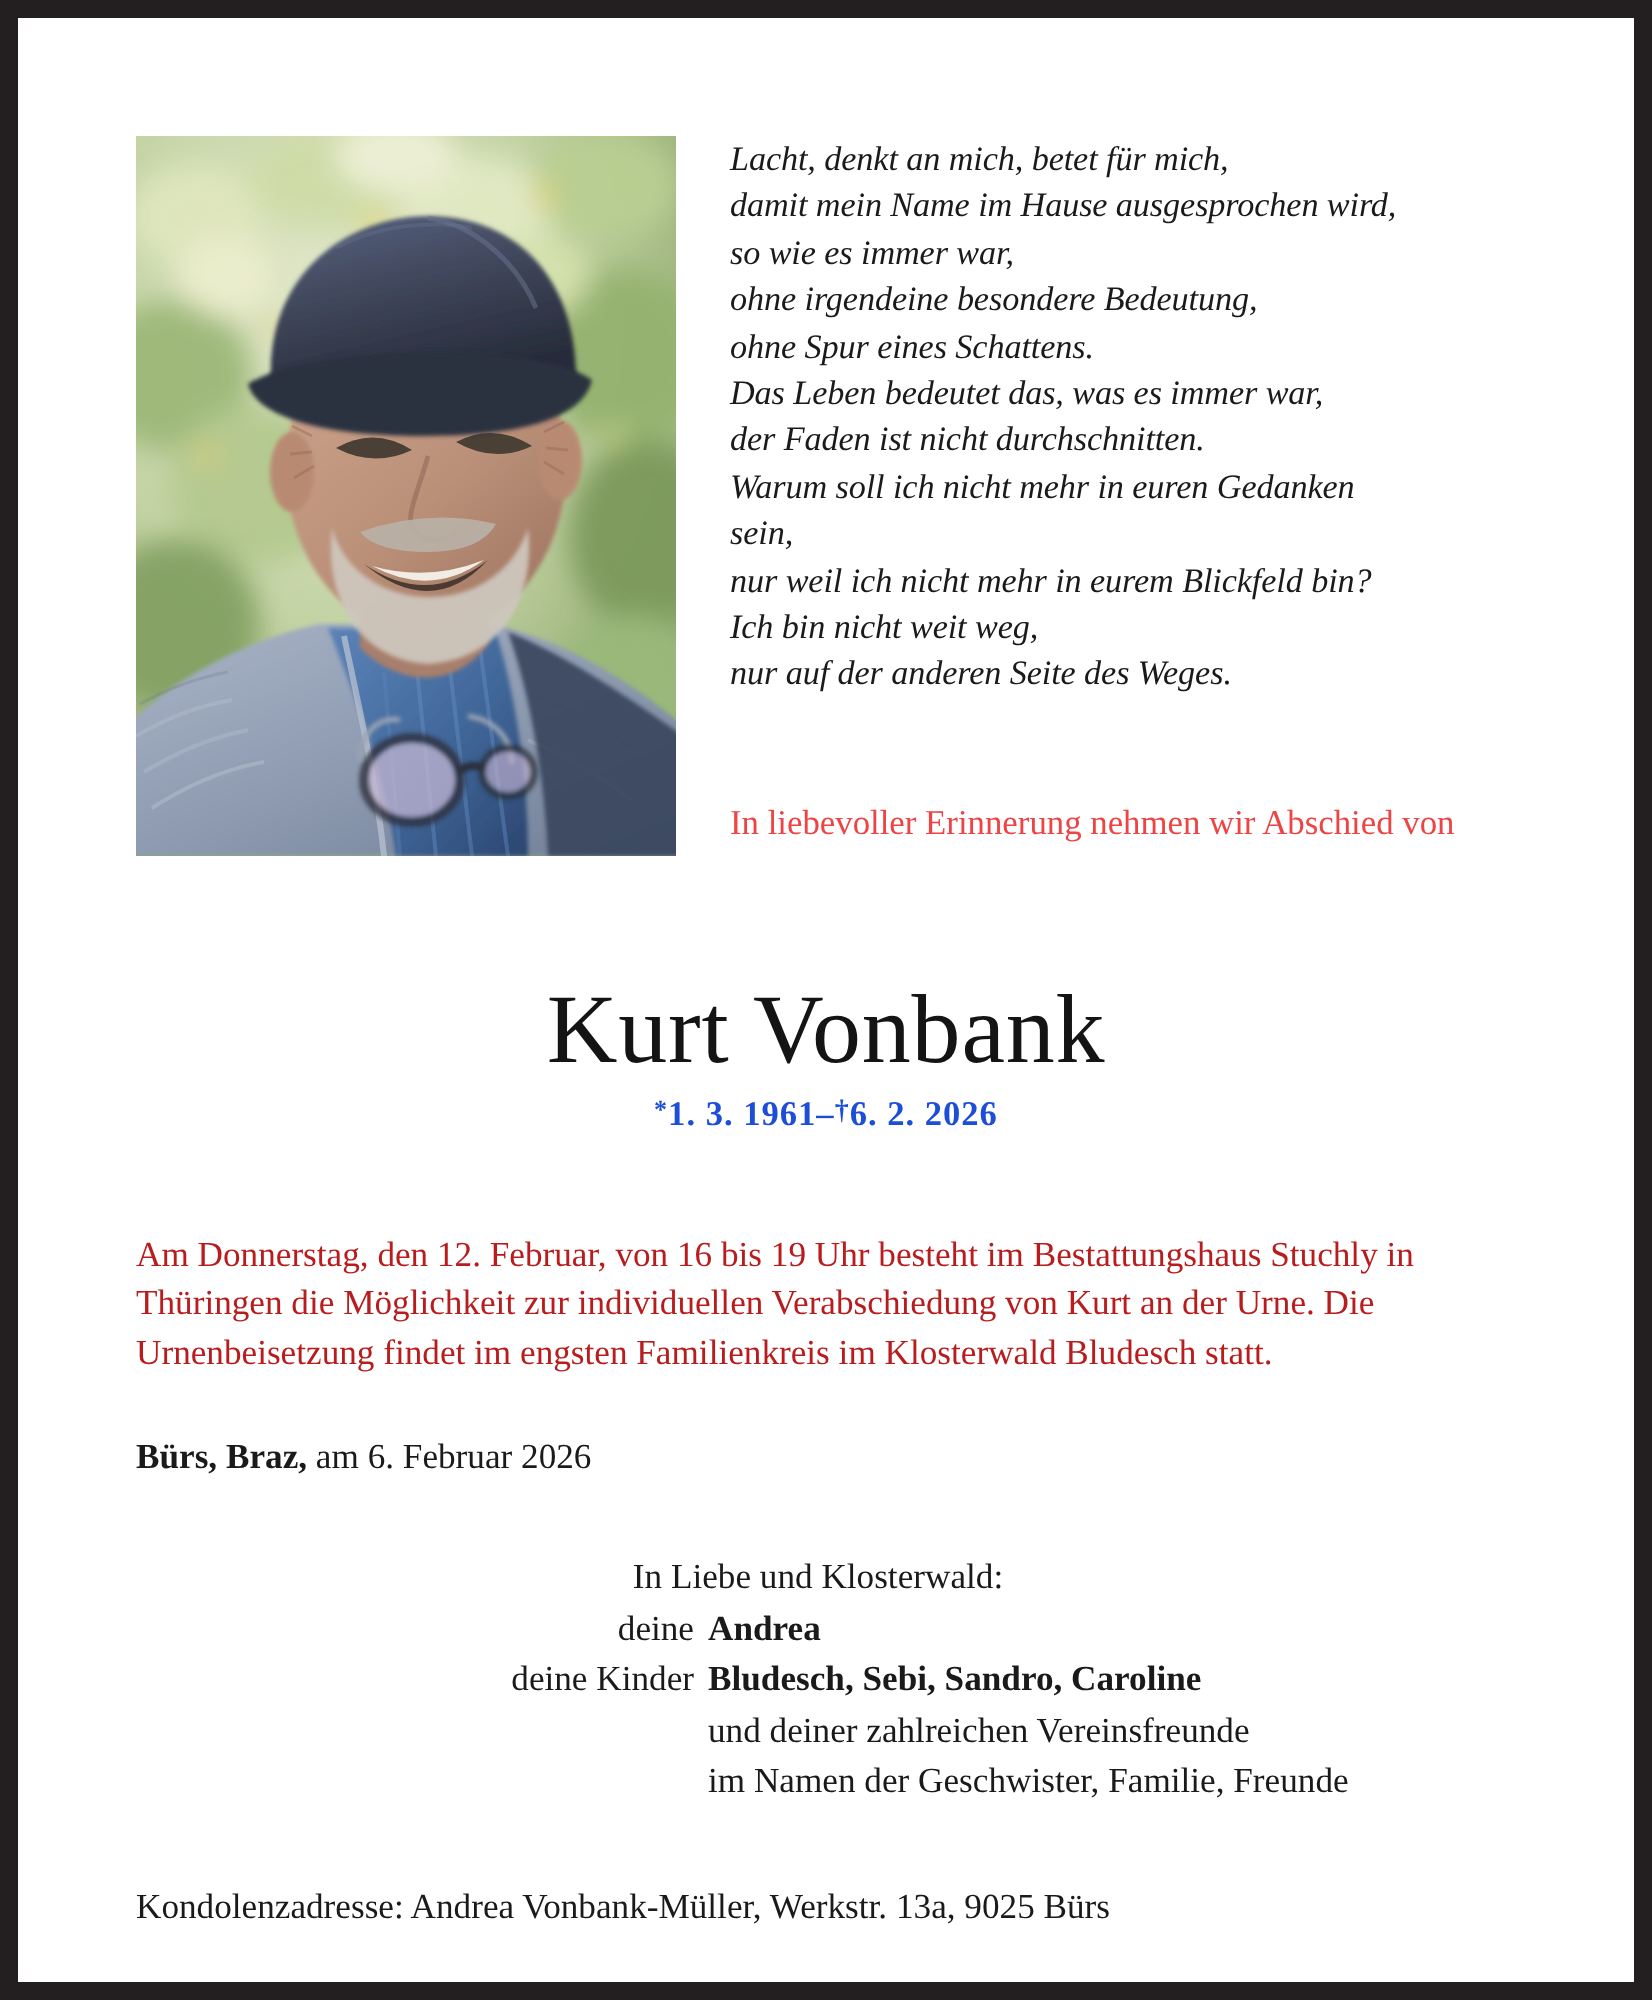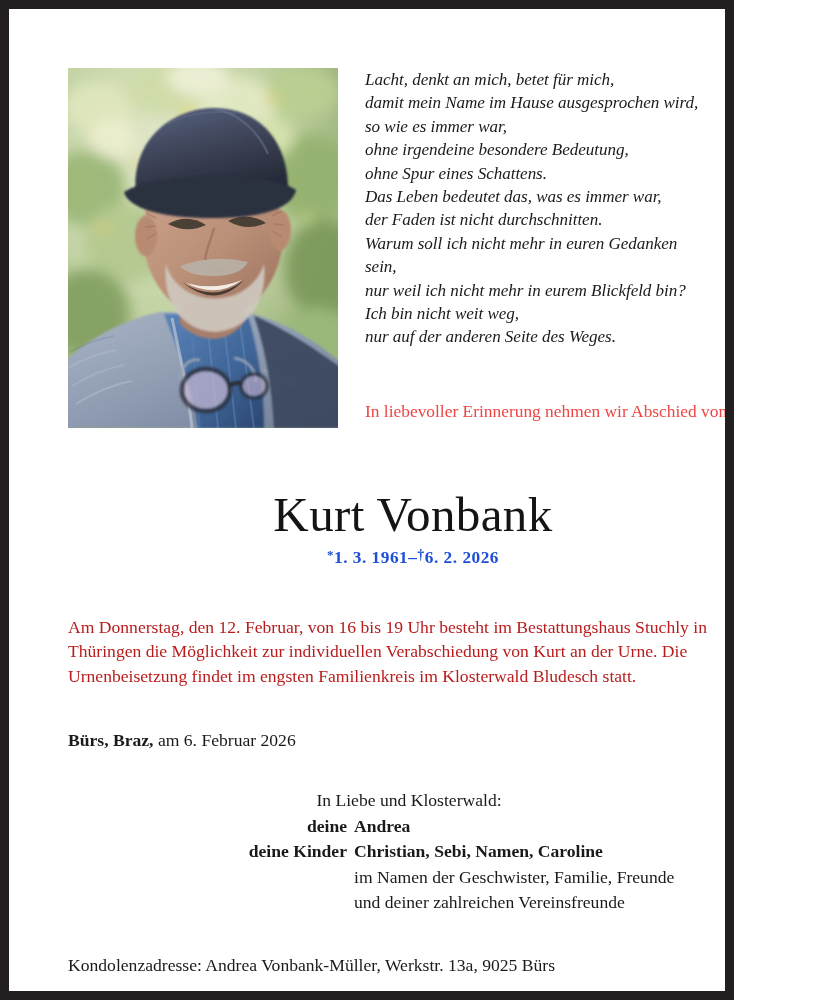--- a/index.html
+++ b/index.html
@@ -8,21 +8,21 @@
     padding: 0;
     background: #ffffff;
   }
   body {
     font-family: "Liberation Serif", "DejaVu Serif", serif;
     color: #1a1a1a;
   }
 
   .notice {
     position: relative;
-    width: 734px;
+    width: 826px;
     height: 1000px;
     box-sizing: border-box;
     background: #ffffff;
     border: 9px solid #231f20;
     overflow: hidden;
   }
 
   .inner {
     position: absolute;
     left: 59px;   
@@ -99,21 +99,21 @@
   
   .body-para {
     margin-top: 47px;
     font-size: 17.6px;
     line-height: 24.8px;
     text-align: left;
     color: #b91c1c;
   }
 
   .place-date {
-    margin-top: 39px;
+    margin-top: 27px;
     font-size: 17.6px;
     line-height: 24px;
     color: #1a1a1a;
   }
   .place-date b { font-weight: bold; }
 
   
   .family {
     margin-top: 36px;
     font-size: 17.6px;
@@ -127,21 +127,20 @@
   .fam-row {
     display: flex;
     width: 100%;
   }
   .fam-label {
     width: 286px;
     text-align: right;
     padding-right: 7px;
     box-sizing: border-box;
     white-space: nowrap;
-    font-weight: bold;
   }
   .fam-value {
     flex: 1;
     text-align: left;
     white-space: nowrap;
   }
   .fam-value.bold { font-weight: bold; }
 
   .condolence {
     margin-top: 37px;
@@ -320,28 +319,28 @@
 
     <div class="family">
       <div class="centered-head">In Liebe und Klosterwald:</div>
 
       <div class="fam-row">
         <span class="fam-label">deine</span>
         <span class="fam-value bold">Andrea</span>
       </div>
       <div class="fam-row">
         <span class="fam-label">deine Kinder</span>
-        <span class="fam-value bold">Christian, Sebi, Namen, Caroline</span>
+        <span class="fam-value bold">Bludesch, Sebi, Sandro, Caroline</span>
+      </div>
+      <div class="fam-row">
+        <span class="fam-label"></span>
+        <span class="fam-value">und deiner zahlreichen Vereinsfreunde</span>
       </div>
       <div class="fam-row">
         <span class="fam-label"></span>
         <span class="fam-value">im Namen der Geschwister, Familie, Freunde</span>
       </div>
-      <div class="fam-row">
-        <span class="fam-label"></span>
-        <span class="fam-value">und deiner zahlreichen Vereinsfreunde</span>
-      </div>
     </div>
 
     <div class="condolence">Kondolenzadresse: Andrea Vonbank-Müller, Werkstr. 13a, 9025 Bürs</div>
 
   </div>
 </div>
 
 </body></html>

